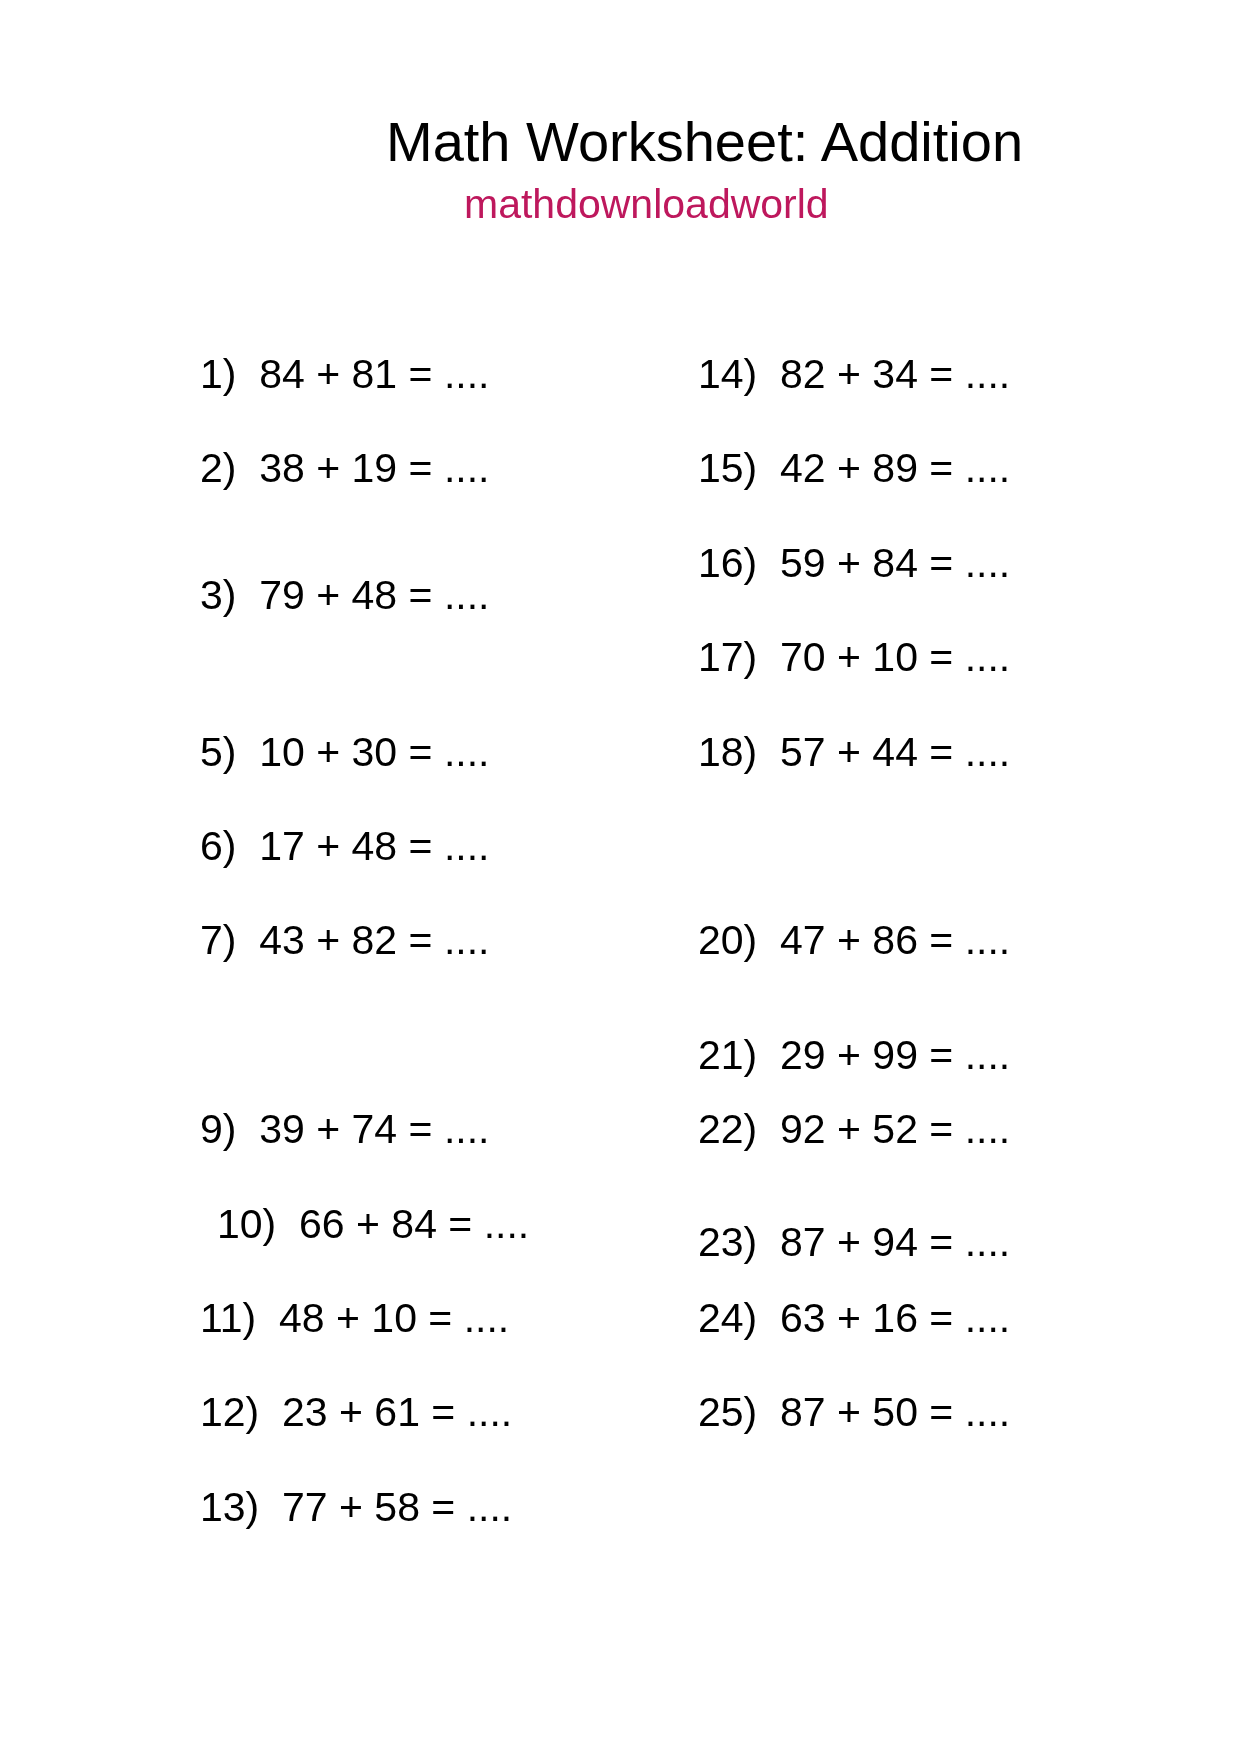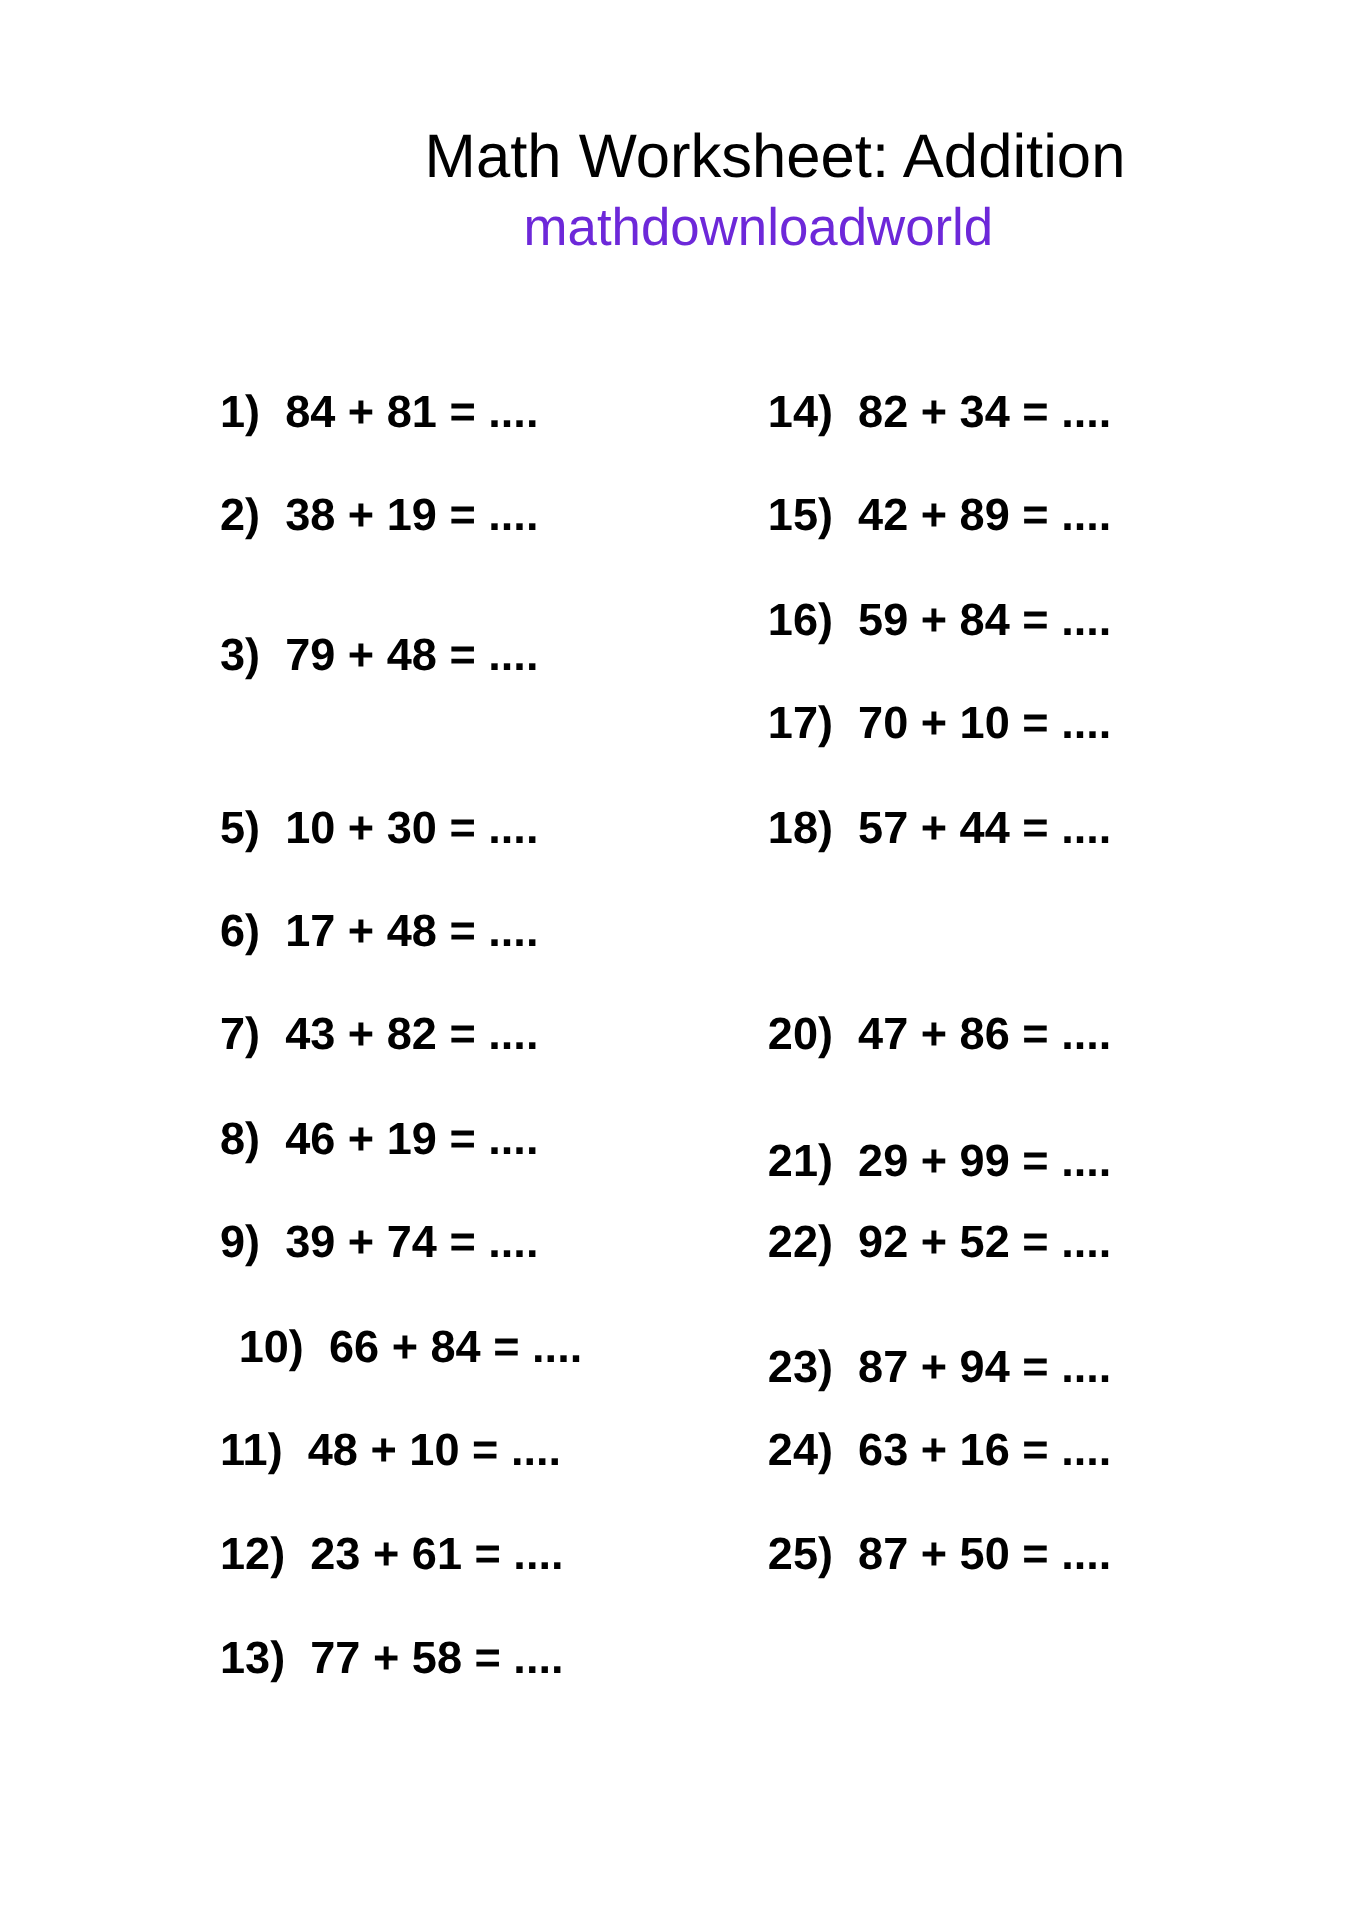--- a/index.html
+++ b/index.html
@@ -20,35 +20,34 @@
       left: 368px;
       top: 96px;
       font-size: 56px;
       line-height: 1;
       white-space: nowrap;
       font-weight: normal;
       margin: 18px;
     }
     .subtitle {
       position: absolute;
-      left: 476px;
+      left: 464px;
       top: 184px;
-      font-size: 48px;
+      font-size: 41px;
       line-height: 1;
-      color: #6d28d9;
+      color: #be185d;
       white-space: nowrap;
     }
     .col {
       position: absolute;
       top: 0;
       left: 0;
       width: 1028px;
       height: 1754px;
       pointer-events: none;
-      font-weight: bold;
     }
     .problem {
       position: absolute;
       font-size: 41px;
       line-height: 1;
       white-space: pre;
       pointer-events: auto;
     }
   </style>
 </head>
@@ -57,21 +56,20 @@
 <h1 class="title">Math Worksheet: Addition</h1>
 <div class="subtitle">mathdownloadworld</div>
 
 <div class="col">
   <div class="problem" style="left:200px; top:354px;">1)  84 + 81 = ....</div>
   <div class="problem" style="left:200px; top:448px;">2)  38 + 19 = ....</div>
   <div class="problem" style="left:200px; top:543px;margin-top:32px;">3)  79 + 48 = ....</div>
   <div class="problem" style="left:200px; top:732px;">5)  10 + 30 = ....</div>
   <div class="problem" style="left:200px; top:826px;">6)  17 + 48 = ....</div>
   <div class="problem" style="left:200px; top:920px;">7)  43 + 82 = ....</div>
-  <div class="problem" style="left:200px; top:1015px;">8)  46 + 19 = ....</div>
   <div class="problem" style="left:200px; top:1109px;">9)  39 + 74 = ....</div>
   <div class="problem" style="left:217px; top:1204px;">10)  66 + 84 = ....</div>
   <div class="problem" style="left:200px; top:1298px;text-align:center;">11)  48 + 10 = ....</div>
   <div class="problem" style="left:200px; top:1392px;">12)  23 + 61 = ....</div>
   <div class="problem" style="left:200px; top:1487px;">13)  77 + 58 = ....</div>
 </div>
 
 <div class="col">
   <div class="problem" style="left:698px; top:354px;">14)  82 + 34 = ....</div>
   <div class="problem" style="left:698px; top:448px;">15)  42 + 89 = ....</div>

